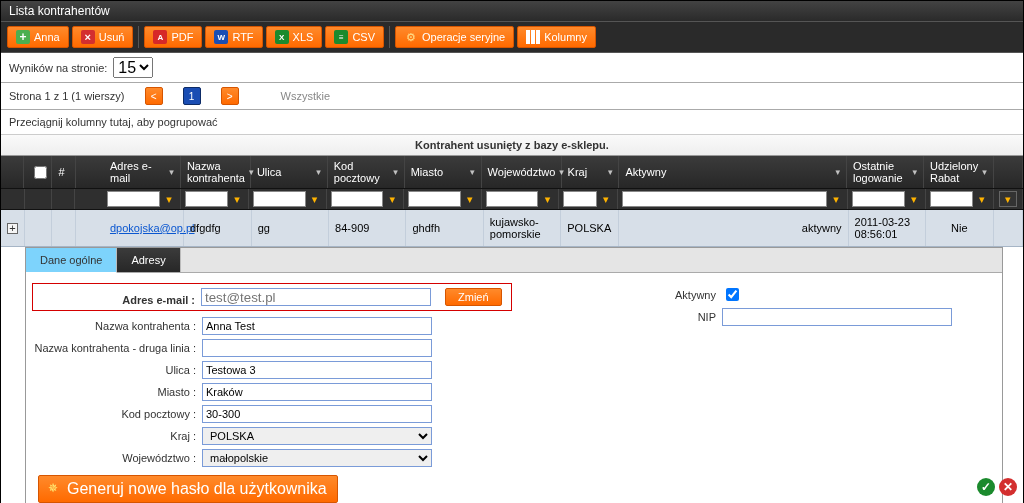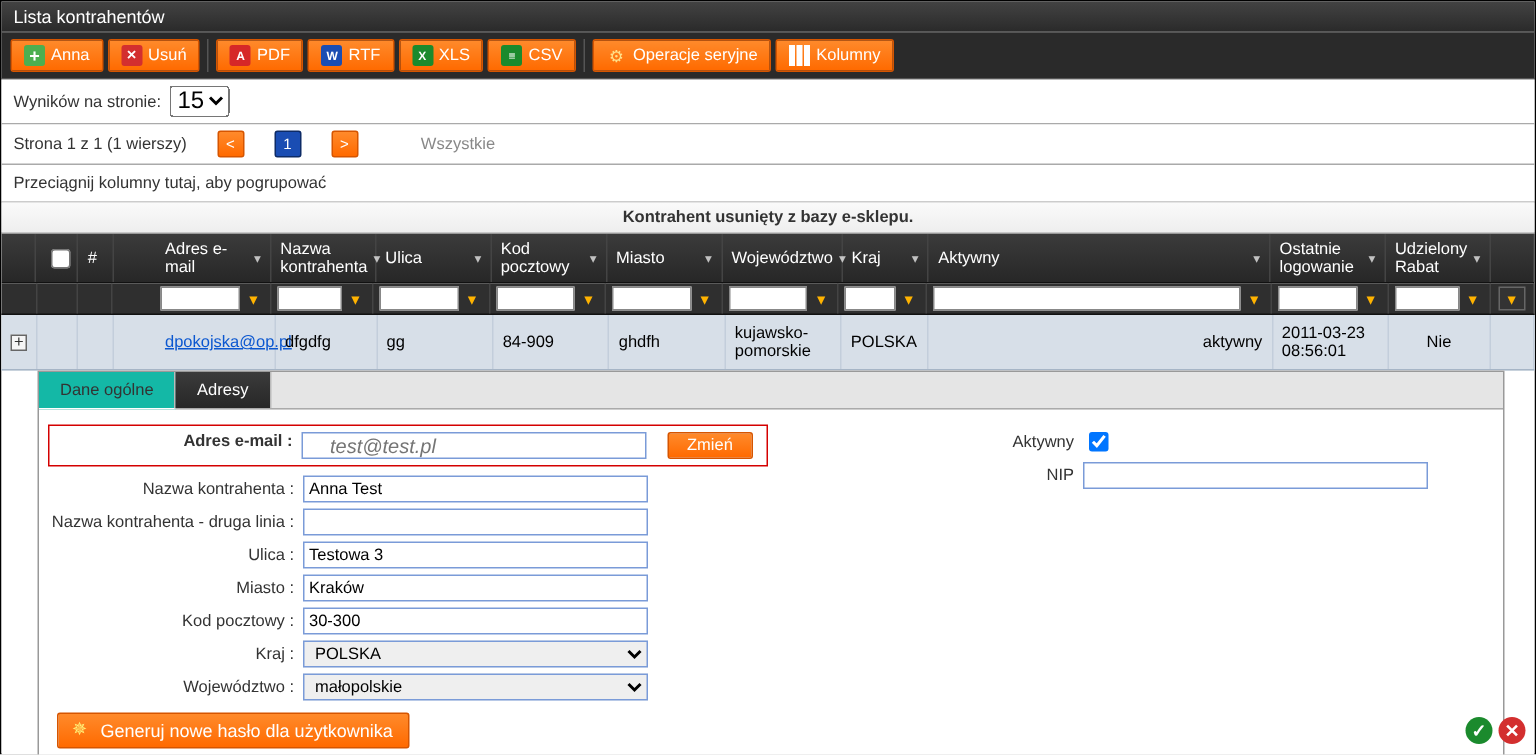--- a/index.html
+++ b/index.html
@@ -142,58 +142,58 @@
     display:flex;
     background:#e5e5e5;
     border-bottom:1px solid #aaa;
   }
   .tab {
     padding:6px 14px;
     background:linear-gradient(#fafafa,#e8e8e8);
     border-right:1px solid #bbb;
     cursor:pointer;
   }
-  .tab.active { background:#14b8a6; font-weight:normal; border-bottom:1px solid #fff; margin-bottom:-1px; }
+  .tab.active { background:#7dd3fc; font-weight:normal; border-bottom:1px solid #fff; margin-bottom:-1px; }
   .tab.inactive { background:linear-gradient(#3b3b3b,#272727); color:#fff; }
 
   .form-area { padding:10px 6px; display:flex; }
   .form-col1 { width: 480px; }
   .form-col2 { flex:1; padding-left: 150px; padding-top: 2px; }
   .form-row { display:flex; align-items:center; margin-bottom:4px; }
   .form-row label { width: 170px; text-align:right; padding-right:6px; white-space:nowrap; }
   .form-row input[type=text], .form-row select {
     width: 230px; height:18px; font-size:11px; border:1px solid #7a9bd8; padding:0 3px;
   }
   .hl-box {
     border:1px solid #d40000;
     padding: 4px 4px;
     display:flex;
-    align-items:flex-start;
+    align-items:flex-end;
     background:#fff;
   }
   .hl-box label { width:164px; text-align:right; padding-right:6px; font-weight:bold; }
-  .hl-box input { width:230px; height:18px; border:1px solid #7a9bd8; padding:0 18px; color:#888;font-style:italic; }
+  .hl-box input { width:230px; height:18px; border:1px solid #7a9bd8; padding:0 3px; color:#888; }
   .btn-zmien {
     margin-left:14px;
     background:linear-gradient(#ff8a2b,#ff6a00);
     border:1px solid #d65500;
     color:#fff;
     padding:2px 12px;
     font-size:11px;
     border-radius:2px;
     cursor:pointer;
   }
   .btn-gen {
     display:inline-flex; align-items:center; gap:6px;
     margin: 4px 0 0 6px;
     background:linear-gradient(#ff8a2b,#ff6a00);
     border:1px solid #d65500;
     color:#fff;
     padding:4px 10px;
-    font-size:12px;
+    font-size:16px;
     border-radius:2px;
     cursor:pointer;
   }
   .wand-icon { width:12px;height:12px;display:inline-block; position:relative; }
   .wand-icon::before{ content:"✵"; color:#fff27a; font-size:12px; position:absolute; top:-2px; left:-1px; }
 
   .float-buttons { position:absolute; right:6px; bottom:6px; display:flex; gap:4px; }
   .round-ok, .round-cancel {
     width:18px;height:18px;border-radius:50%;display:inline-flex;align-items:center;justify-content:center;color:#fff;font-size:12px;font-weight:bold;cursor:pointer;
   }

